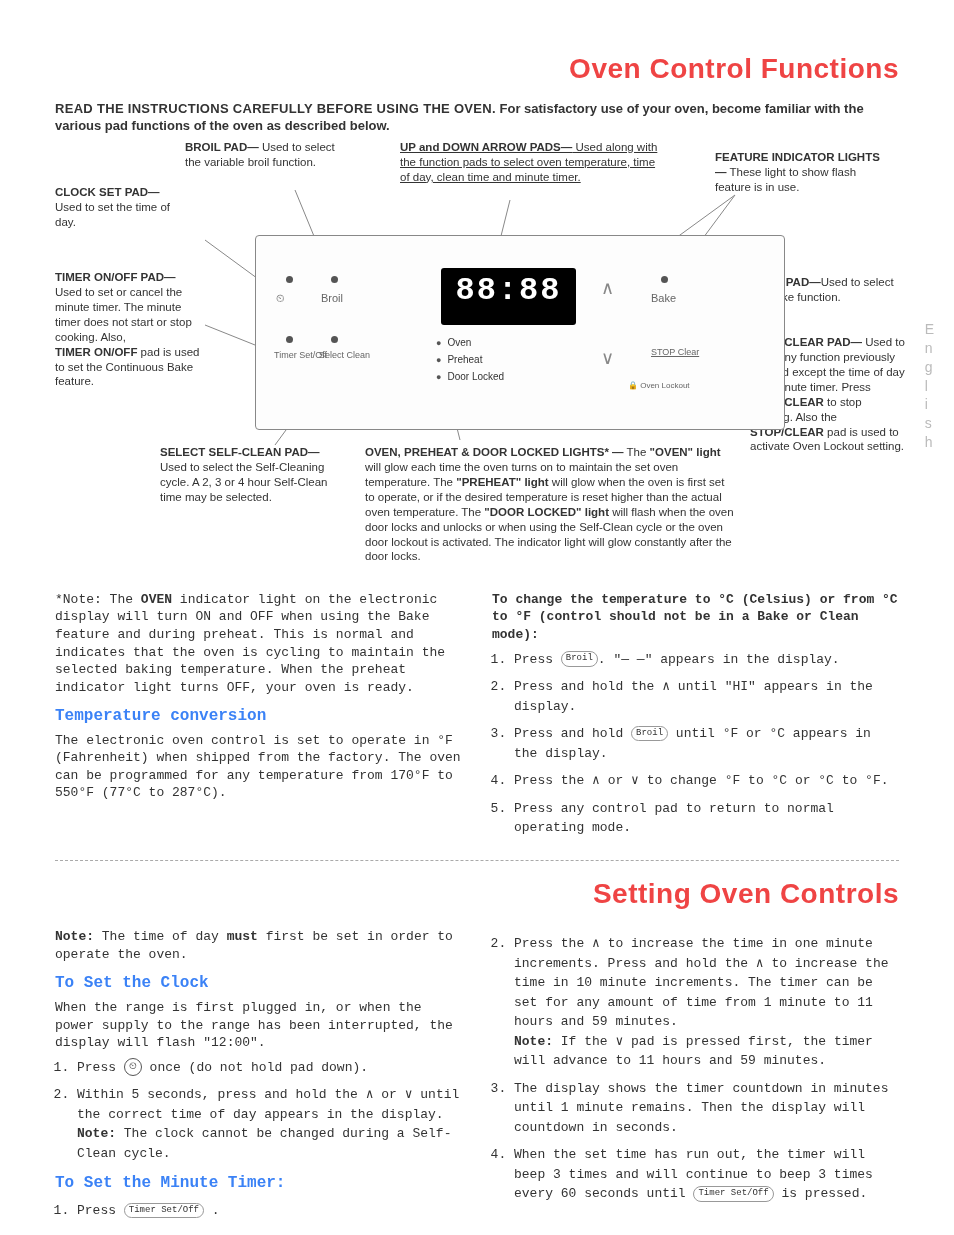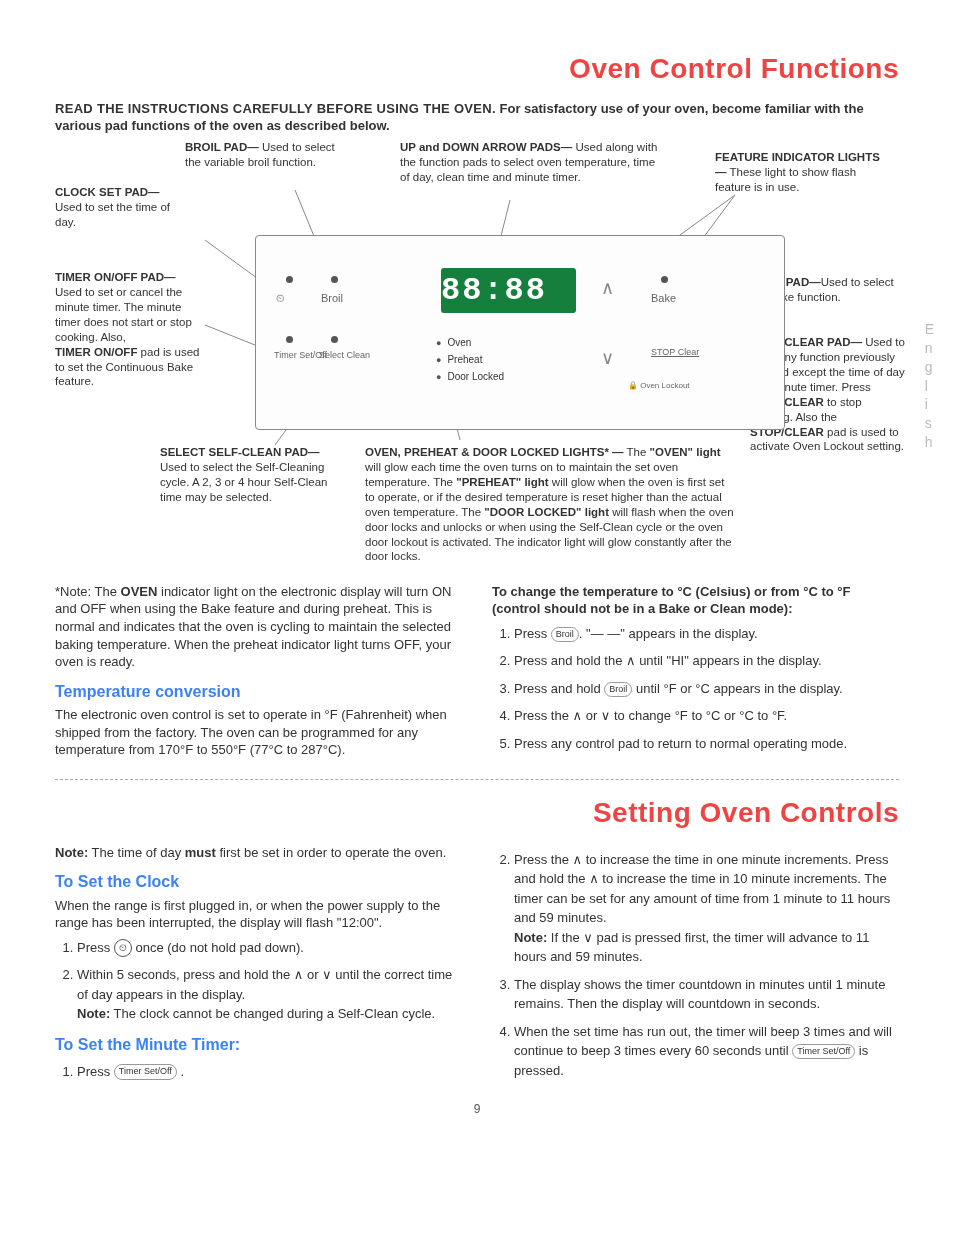--- a/index.html
+++ b/index.html
@@ -4,30 +4,30 @@
 <style>
   * { box-sizing: border-box; margin: 0; padding: 0; }
   body { font-family: Arial, Helvetica, sans-serif; font-size: 13px; color: #333; background: #fff; width: 954px; padding: 50px 55px 30px 55px; line-height: 1.35; }
   h1 { font-size: 28px; font-weight: bold; color: #ef4444; margin-bottom: 12px; letter-spacing: 0.5px; text-align: right; }
   .intro { margin-bottom: 10px; font-weight: bold; }
   .intro b { letter-spacing: 0.3px; }
   .diagram-area { position: relative; height: 430px; margin-top: 6px; margin-bottom: 8px; }
   .callout { position: absolute; font-size: 11.5px; line-height: 1.3; }
   .callout b { font-weight: bold; }
   .panel { position: absolute; left: 200px; top: 90px; width: 530px; height: 195px; border: 1.5px solid #888; border-radius: 4px; background: #fdfdfd; }
-  .display { position: absolute; left: 185px; top: 32px; width: 135px; height: 45px; background: #15803d; color: #fff; font-family: 'Courier New', monospace; font-size: 32px; font-weight: bold; line-height: 45px; border-radius: 3px; letter-spacing: 2px; }
+  .display { position: absolute; left: 185px; top: 32px; width: 135px; height: 57px; background: #000000; color: #fff; font-family: 'Courier New', monospace; font-size: 32px; font-weight: bold; text-align: center; line-height: 45px; border-radius: 3px; letter-spacing: 2px; }
   .pad-label { position: absolute; font-size: 11px; color: #666; }
   .dot { position: absolute; width: 7px; height: 7px; background: #555; border-radius: 50%; }
   .arrow-up, .arrow-down { position: absolute; font-size: 18px; color: #888; }
   .indicator { position: absolute; font-size: 10px; }
   .indicator::before { content: "●"; color: #555; margin-right: 6px; font-size: 9px; }
   svg.lines { position: absolute; left: 0; top: 0; width: 100%; height: 100%; pointer-events: none; }
   .side-margin { position: absolute; right: -38px; top: 175px; font-size: 14px; color: #bbb; letter-spacing: 3px; }
   .side-margin span { display: block; }
-  .columns { display: flex; gap: 30px; margin-top: 8px; }
+  .columns { display: flex; gap: 30px; margin-top: 16px; font-family: Liberation Mono, monospace; }
   .col { flex: 1; }
   h2 { font-size: 16px; font-weight: bold; color: #3b82f6; margin: 10px 0 4px 0; }
   ol { padding-left: 22px; margin: 6px 0; }
   ol li { margin-bottom: 8px; line-height: 1.5; }
   .icon-pad { display: inline-block; border: 1px solid #999; border-radius: 10px; padding: 0 4px; font-size: 9px; vertical-align: middle; }
   .icon-circle { display: inline-block; border: 1.5px solid #555; border-radius: 50%; width: 18px; height: 18px; text-align: center; line-height: 15px; font-size: 10px; vertical-align: middle; }
   hr.divider { border: none; border-top: 1px dashed #aaa; margin: 14px 0; }
   .pagenum { text-align: center; font-size: 12px; margin-top: 12px; color: #555; }
   p { margin-bottom: 6px; }
 </style>
@@ -51,21 +51,21 @@
     <line x1="150" y1="180" x2="225" y2="210" stroke="#888" stroke-width="1"></line>
     <line x1="690" y1="145" x2="620" y2="155" stroke="#888" stroke-width="1"></line>
     <line x1="690" y1="200" x2="620" y2="215" stroke="#888" stroke-width="1"></line>
     <line x1="220" y1="300" x2="275" y2="225" stroke="#888" stroke-width="1"></line>
     <line x1="405" y1="295" x2="395" y2="255" stroke="#888" stroke-width="1"></line>
   </svg>
 
   <div class="callout" style="left:130px; top:-5px; width:160px;">
     <b>BROIL PAD—</b><span> Used to select the variable broil function.</span>
   </div>
-  <div class="callout" style="left:345px; top:-5px; width:260px;">
+  <div class="callout" style="left:345px; top:-5px; width:260px;text-decoration:underline;">
     <b>UP and DOWN ARROW PADS—</b><span> Used along with the function pads to select oven temperature, time of day, clean time and minute timer.</span>
   </div>
   <div class="callout" style="left:660px; top:5px; width:170px;">
     <b>FEATURE INDICATOR LIGHTS—</b><span> These light to show flash feature is in use.</span>
   </div>
 
   <div class="callout" style="left:0px; top:40px; width:120px;">
     <b>CLOCK SET PAD—</b><span> Used to set the time of day.</span>
   </div>
   <div class="callout" style="left:0px; top:125px; width:145px;">

